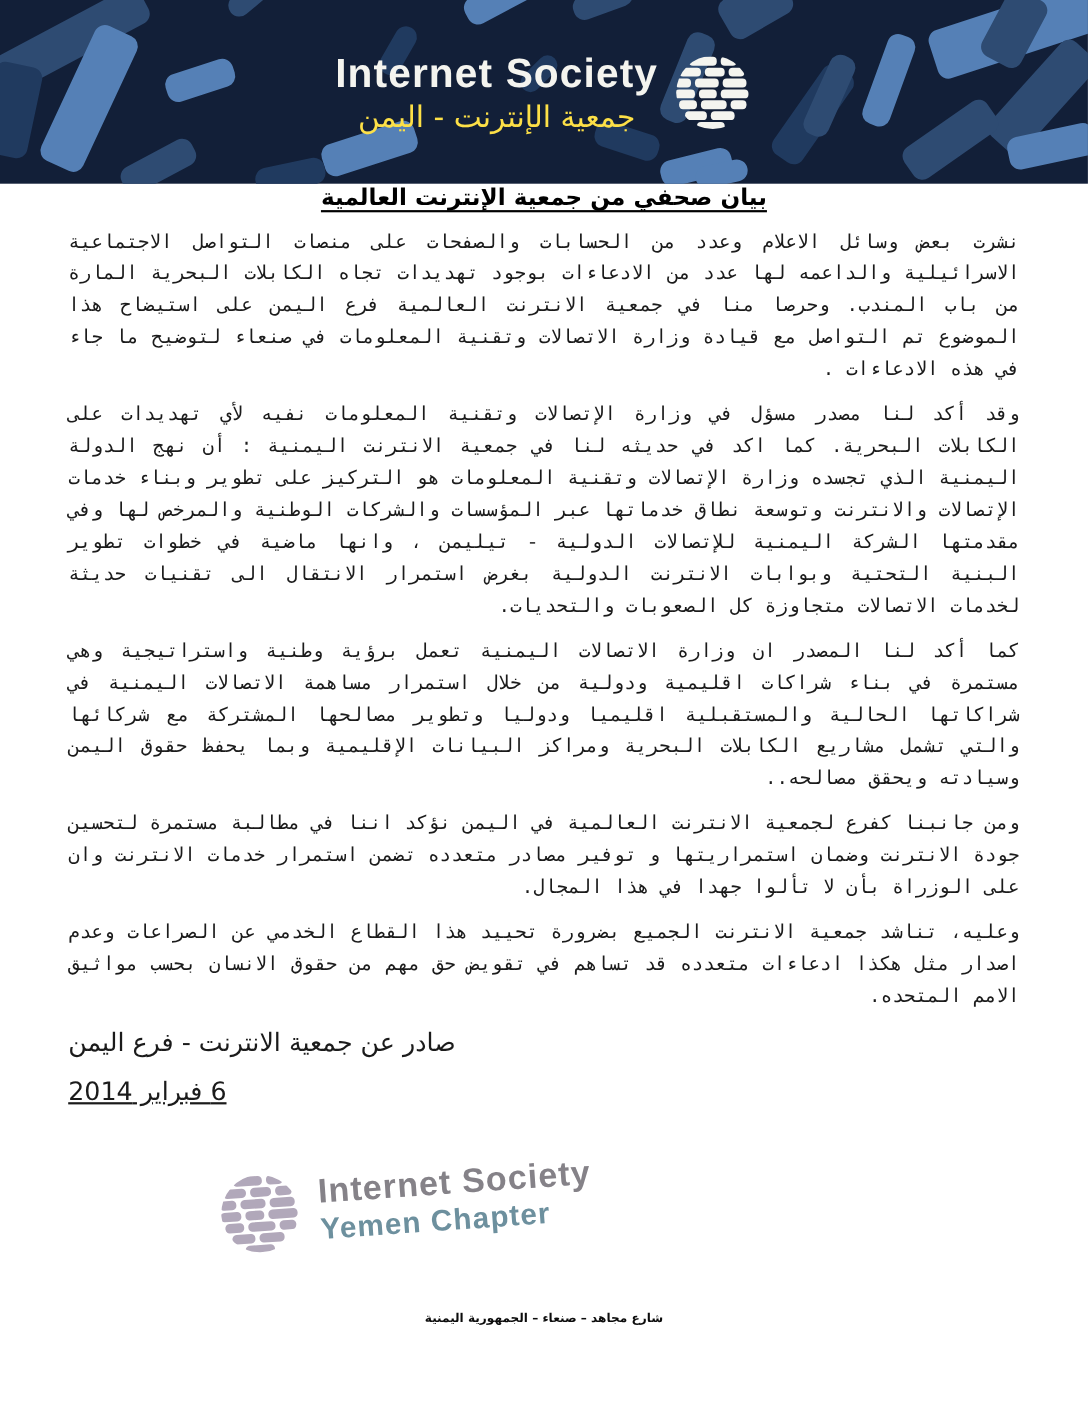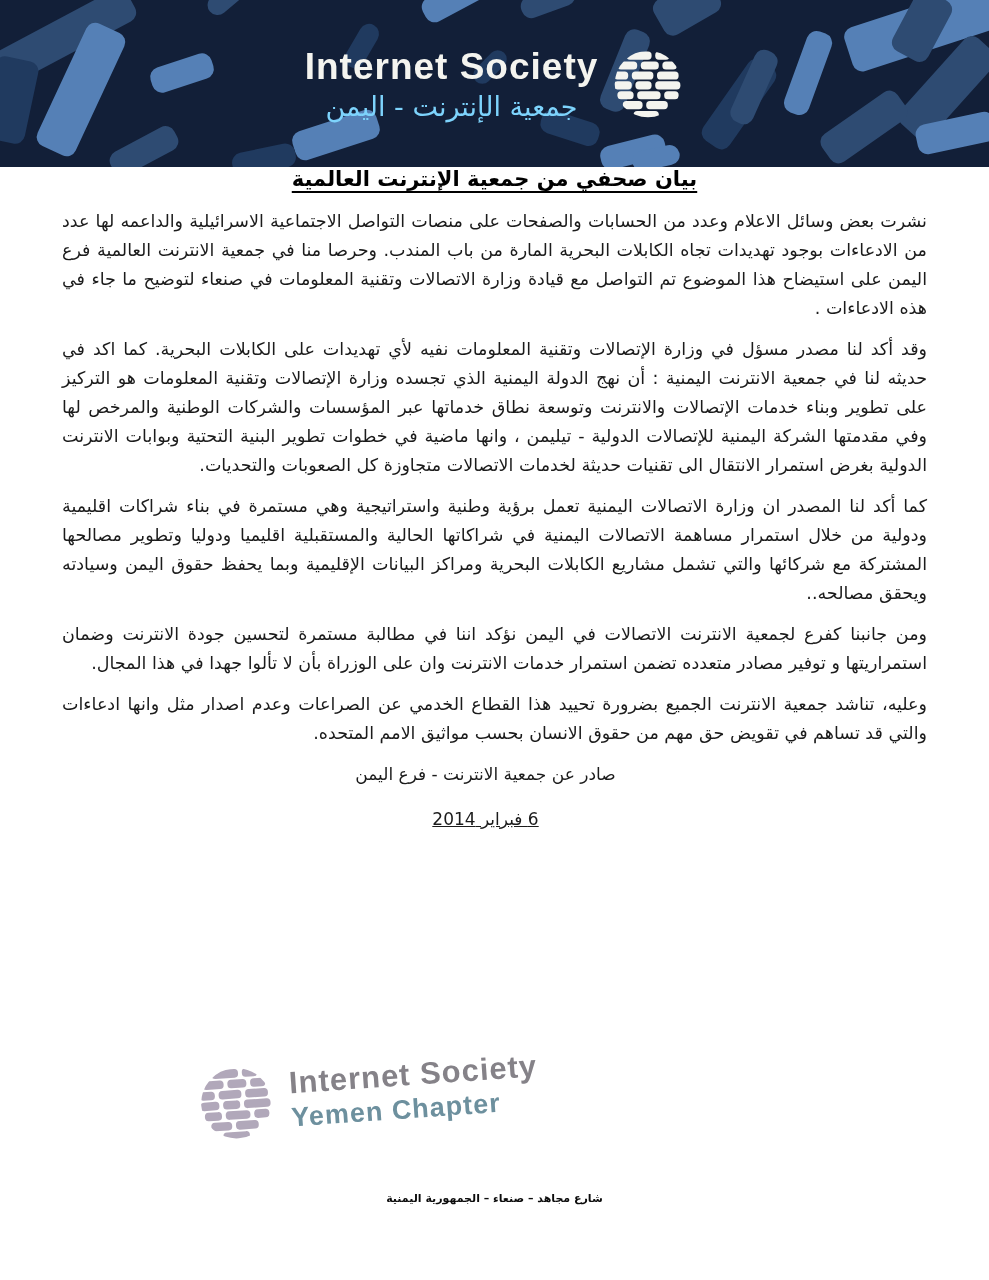--- a/index.html
+++ b/index.html
@@ -10,32 +10,32 @@
   .banner{position:relative;width:989px;height:167px;background:#121f38;overflow:hidden;}
   .dash{position:absolute;border-radius:10px;}
   .dash.m{background:#2e4b72;}
   .dash.l{background:#5580b6;}
   .dash.dk{background:#203a5f;}
   .logo-wrap{position:absolute;left:0;top:0;width:100%;height:100%;
              display:flex;align-items:center;justify-content:center;gap:14px;}
   .logo-text{display:flex;flex-direction:column;align-items:center;line-height:1;}
   .wordmark{font-family:"Liberation Sans",sans-serif;font-weight:700;
             font-size:37px;color:#f4f4ef;letter-spacing:1px;}
-  .wordmark-ar{font-size:27px;color:#7dd3fc;margin-top:8px;direction:rtl;letter-spacing:2px;}
+  .wordmark-ar{font-size:27px;color:#fde047;margin-top:8px;direction:rtl;letter-spacing:2px;}
   .globe{width:72px;height:72px;flex:0 0 auto;}
 
   
   .doc-title{text-align:center;direction:rtl;
              font-size:21px;font-weight:bold;color:#000;}
   .doc-title span{text-decoration:underline;text-underline-offset:5px;text-decoration-thickness:2px;}
   .content{direction:rtl;padding:0 62px;margin-top:16px;}
   .content p{margin:0 0 12px 0;font-size:17.5px;line-height:29px;
-             text-align:justify;color:#1b1b1b;}
-  .signoff,.dateline{direction:rtl;text-align:center;padding:0 80px 0 62px;
-             font-size:17px;line-height:29px;color:#1b1b1b;}
+             text-align:justify;color:#1b1b1b;font-family:Liberation Mono, monospace;}
+  .signoff,.dateline{direction:rtl;text-align:left;padding:0 80px 0 62px;
+             font-size:23px;line-height:29px;color:#1b1b1b;}
   .signoff{margin-top:10px;}
   .dateline{margin-top:16px;text-decoration:underline;}
 
   
   .stamp{position:absolute;left:198px;top:1056px;display:flex;align-items:center;gap:16px;
          transform:rotate(-4deg);opacity:.9;pointer-events:none;}
   .stamp .globe-stamp{width:76px;height:76px;}
   .stamp-lines{display:flex;flex-direction:column;line-height:1.05;}
   .stamp-l1{font-family:"Liberation Sans",sans-serif;font-size:31px;font-weight:700;
             color:#78757c;letter-spacing:1px;}
@@ -112,22 +112,22 @@
 </div>
 
 <div class="doc-title">
   <span>بيان صحفي من جمعية الإنترنت العالمية</span>
 </div>
 
 <div class="content">
   <p>نشرت بعض وسائل الاعلام وعدد من الحسابات والصفحات على منصات التواصل الاجتماعية الاسرائيلية والداعمه لها عدد من الادعاءات بوجود تهديدات تجاه الكابلات البحرية المارة من باب المندب. وحرصا منا في جمعية الانترنت العالمية فرع اليمن على استيضاح هذا الموضوع تم التواصل مع قيادة وزارة الاتصالات وتقنية المعلومات في صنعاء لتوضيح ما جاء في هذه الادعاءات .</p>
   <p>وقد أكد لنا مصدر مسؤل في وزارة الإتصالات وتقنية المعلومات نفيه لأي تهديدات على الكابلات البحرية. كما اكد في حديثه لنا في جمعية الانترنت اليمنية : أن نهج الدولة اليمنية الذي تجسده وزارة الإتصالات وتقنية المعلومات هو التركيز على تطوير وبناء خدمات الإتصالات والانترنت وتوسعة نطاق خدماتها عبر المؤسسات والشركات الوطنية والمرخص لها وفي مقدمتها الشركة اليمنية للإتصالات الدولية - تيليمن ، وانها ماضية في خطوات تطوير البنية التحتية وبوابات الانترنت الدولية بغرض استمرار الانتقال الى تقنيات حديثة لخدمات الاتصالات متجاوزة كل الصعوبات والتحديات.</p>
   <p>كما أكد لنا المصدر ان وزارة الاتصالات اليمنية تعمل برؤية وطنية واستراتيجية وهي مستمرة في بناء شراكات اقليمية ودولية من خلال استمرار مساهمة الاتصالات اليمنية في شراكاتها الحالية والمستقبلية اقليميا ودوليا وتطوير مصالحها المشتركة مع شركائها والتي تشمل مشاريع الكابلات البحرية ومراكز البيانات الإقليمية وبما يحفظ حقوق اليمن وسيادته ويحقق مصالحه..</p>
-  <p>ومن جانبنا كفرع لجمعية الانترنت الاتصالات في اليمن نؤكد اننا في مطالبة مستمرة لتحسين جودة الانترنت وضمان استمراريتها و توفير مصادر متعدده تضمن استمرار خدمات الانترنت وان على الوزراة بأن لا تألوا جهدا في هذا المجال.</p>
-  <p>وعليه، تناشد جمعية الانترنت الجميع بضرورة تحييد هذا القطاع الخدمي عن الصراعات وعدم اصدار مثل وانها ادعاءات والتي قد تساهم في تقويض حق  مهم من حقوق الانسان بحسب مواثيق الامم المتحده.</p>
+  <p>ومن جانبنا كفرع لجمعية الانترنت العالمية في اليمن نؤكد اننا في مطالبة مستمرة لتحسين جودة الانترنت وضمان استمراريتها و توفير مصادر متعدده تضمن استمرار خدمات الانترنت وان على الوزراة بأن لا تألوا جهدا في هذا المجال.</p>
+  <p>وعليه، تناشد جمعية الانترنت الجميع بضرورة تحييد هذا القطاع الخدمي عن الصراعات وعدم اصدار مثل هكذا ادعاءات متعدده قد تساهم في تقويض حق  مهم من حقوق الانسان بحسب مواثيق الامم المتحده.</p>
 </div>
 
 <div class="signoff">صادر عن جمعية الانترنت - فرع اليمن</div>
 <div class="dateline">6 فبراير 2014</div>
 
 <div class="stamp">
   <svg class="globe-stamp" viewBox="0 0 80 80" aria-hidden="true">
     <defs>
         <clipPath id="gs">
           <circle cx="40" cy="40" r="37"></circle>

